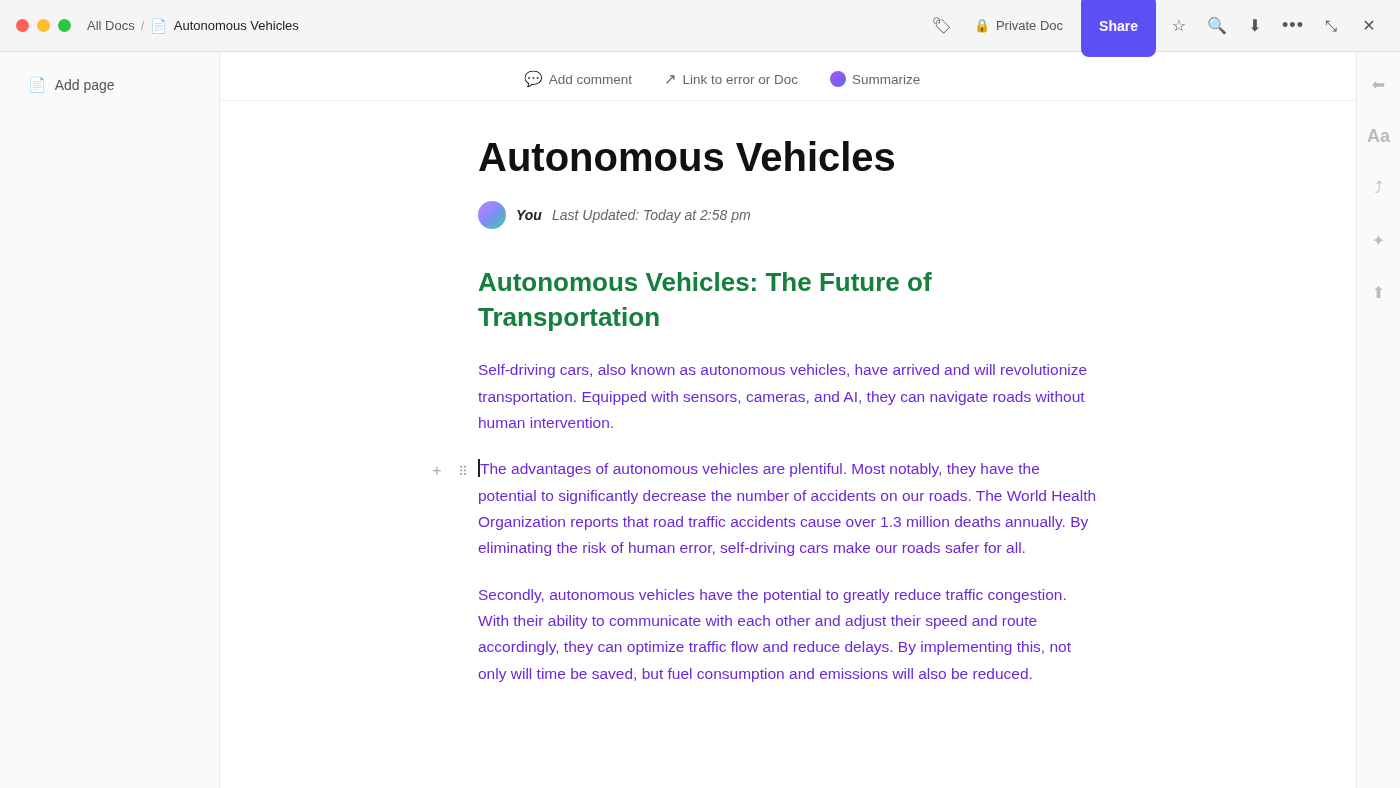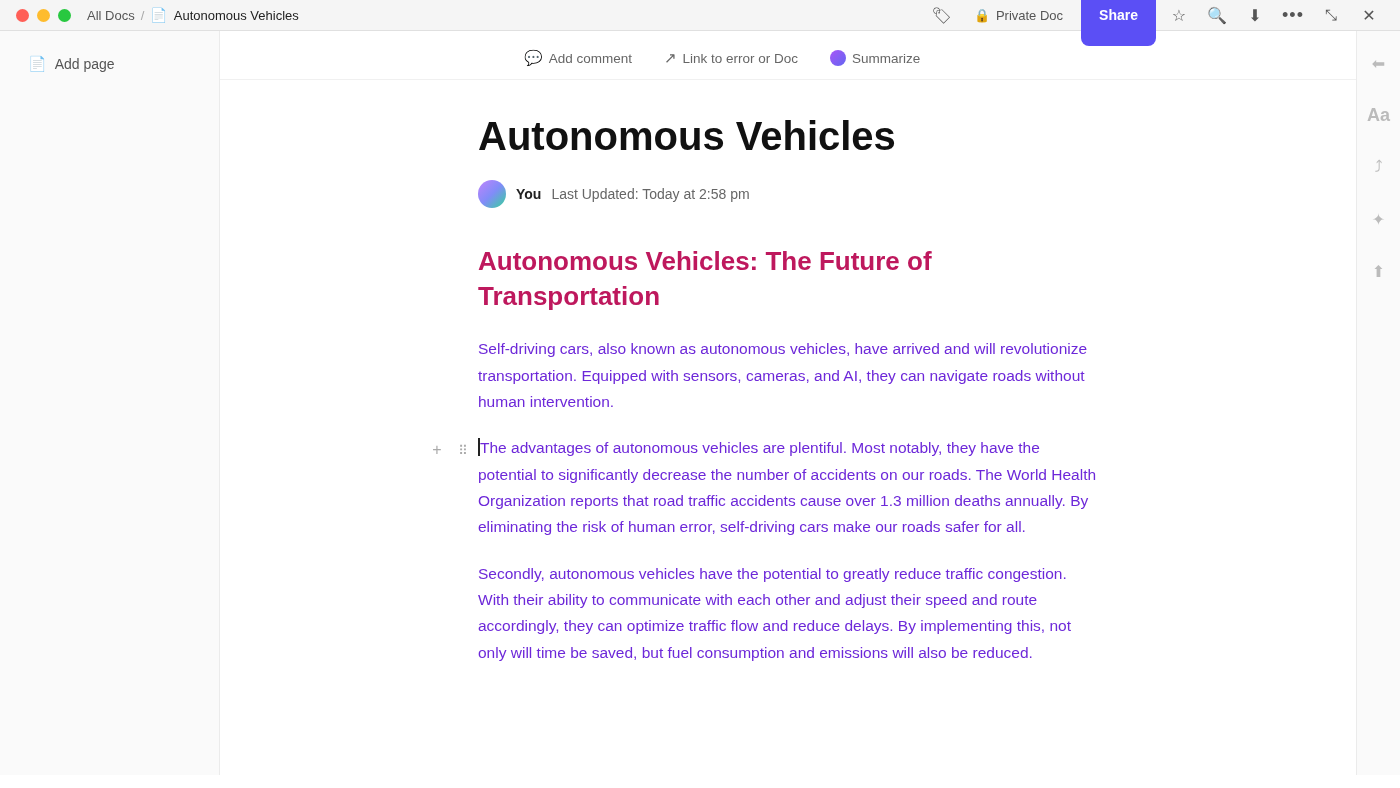--- a/index.html
+++ b/index.html
@@ -1,20 +1,20 @@
 <!DOCTYPE html>
 <html><head>
   <meta charset="utf-8">
   <style>
     * { margin: 0; padding: 0; box-sizing: border-box; }
     body { font-family: -apple-system, BlinkMacSystemFont, 'Segoe UI', sans-serif; background: #fff; width: 1400px; height: 788px; overflow: hidden; }
 
     
     .titlebar {
-      height: 31px;
+      height: 52px;
       background: #f5f5f5;
       display: flex;
       align-items: center;
       padding: 0 16px;
       border-bottom: 1px solid #e0e0e0;
       position: relative;
     }
     .traffic-lights { display: flex; gap: 8px; align-items: center; }
     .tl { width: 13px; height: 13px; border-radius: 50%; }
     .tl-red { background: #ff5f57; }
@@ -98,37 +98,37 @@
 
     .doc-title {
       font-size: 40px; font-weight: 700;
       color: #111; line-height: 1.2;
       margin-bottom: 20px;
       padding: 0 0 0 0;
     }
 
     .doc-meta {
       display: flex; align-items: center; gap: 10px;
-      margin-bottom: 36px; color: #666; font-size: 14px;
+      margin-bottom: 36px; color: #666; font-size: 14px; font-style: italic;
     }
     .avatar {
       width: 28px; height: 28px; border-radius: 50%;
       background: linear-gradient(135deg, #f59e0b, #8b5cf6);
       display: flex; align-items: center; justify-content: center;
       font-size: 11px; color: white; font-weight: 600;
       overflow: hidden;
     }
     .avatar-img {
       width: 100%; height: 100%;
       background: linear-gradient(135deg, #c084fc, #818cf8, #34d399);
     }
 
     .doc-heading {
       font-size: 26px; font-weight: 700;
-      color: #be185d; line-height: 1.35;
+      color: #15803d; line-height: 1.35;
       margin-bottom: 22px;
     }
 
     .doc-para {
       font-size: 15.5px; line-height: 1.7;
       color: #6d28d9; margin-bottom: 20px;
     }
 
     
     .block-wrapper {

